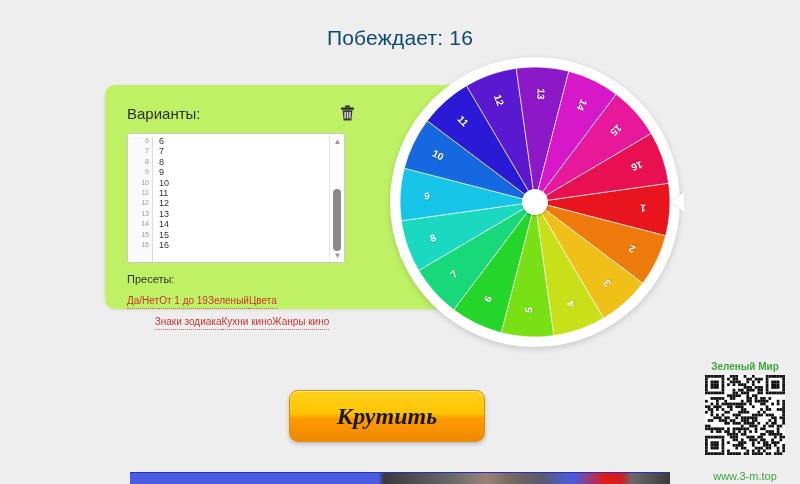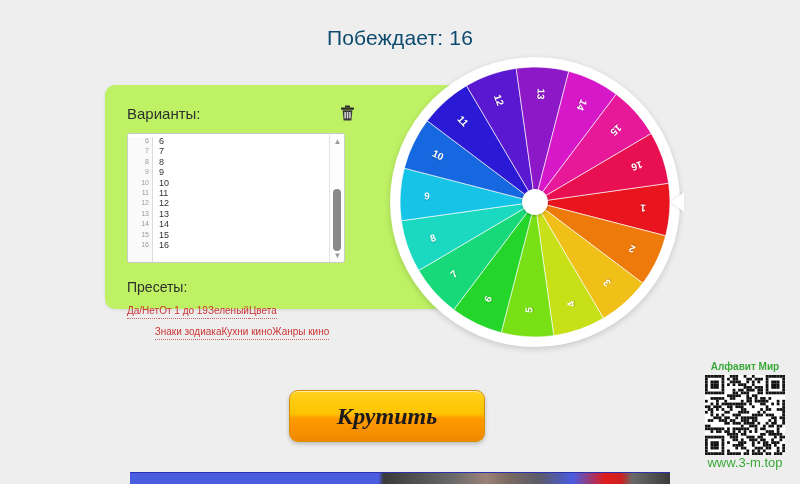--- a/index.html
+++ b/index.html
@@ -151,22 +151,22 @@
     top: 55px;
     width: 8px;
     height: 62px;
     background: #8a8a8a;
     border-radius: 4px;
     cursor: pointer;
   }
 
   
   .presets-label {
-    margin-top: 16px;
-    font-size: 14px;
+    margin-top: 10px;
+    font-size: 11px;
     color: #2f2f2f;
   }
 
   .preset-row {
     margin-top: 9px;
     display: flex;
     flex-wrap: wrap;
     max-width: 230px;
   }
   .preset-row.second { margin-top: 6px; justify-content: center; }
@@ -287,24 +287,24 @@
     color: #3aa93a;
     line-height: 13px;
   }
   .qr-code {
     width: 80px;
     height: 80px;
     margin: 2px auto 0 auto;
     background: #fff;
   }
   .qr-url {
-    font-size: 13px;
+    font-size: 11px;
     color: #3aa93a;
     line-height: 13px;
-    margin-top: 1px;
+    margin-top: 15px;
   }
 
   
   .bottom-strip {
     position: absolute;
     left: 130px;
     bottom: 0;
     width: 540px;
     height: 12px;
     background: linear-gradient(to right, #4a5ce0 0%, #4a5ce0 46%, #3a3a3a 47%, #6b6b6b 60%, #9b8278 66%, #7a6a60 70%, #5a5a6a 76%, #4a5ce0 82%, #e01b1b 88%, #cc2020 91%, #6a6a6a 93%, #3a3a3a 100%);
@@ -429,21 +429,21 @@
       <div class="seg-label" style="left: 225.574px; top: 73.0848px; transform: translate(-50%, -50%) rotate(498.25deg);">15</div>
       <div class="seg-label" style="left: 246.962px; top: 109.393px; transform: translate(-50%, -50%) rotate(520.75deg);">16</div>
     </div>
   <div class="hub"></div>
   <div class="pointer"></div>
 </div>
 
 <button class="spin-btn">Крутить</button>
 
 <div class="qr-widget">
-  <div class="qr-title">Алфавит Мир</div>
+  <div class="qr-title">Зеленый Мир</div>
   <div class="qr-code">
     <svg width="80" height="80" viewBox="0 0 29 29" id="qr-svg">
         <rect width="29" height="29" fill="#ffffff"></rect>
         <rect x="0" y="0" width="1" height="1" fill="#111111"></rect>
         <rect x="1" y="0" width="1" height="1" fill="#111111"></rect>
         <rect x="2" y="0" width="1" height="1" fill="#111111"></rect>
         <rect x="3" y="0" width="1" height="1" fill="#111111"></rect>
         <rect x="4" y="0" width="1" height="1" fill="#111111"></rect>
         <rect x="5" y="0" width="1" height="1" fill="#111111"></rect>
         <rect x="6" y="0" width="1" height="1" fill="#111111"></rect>

